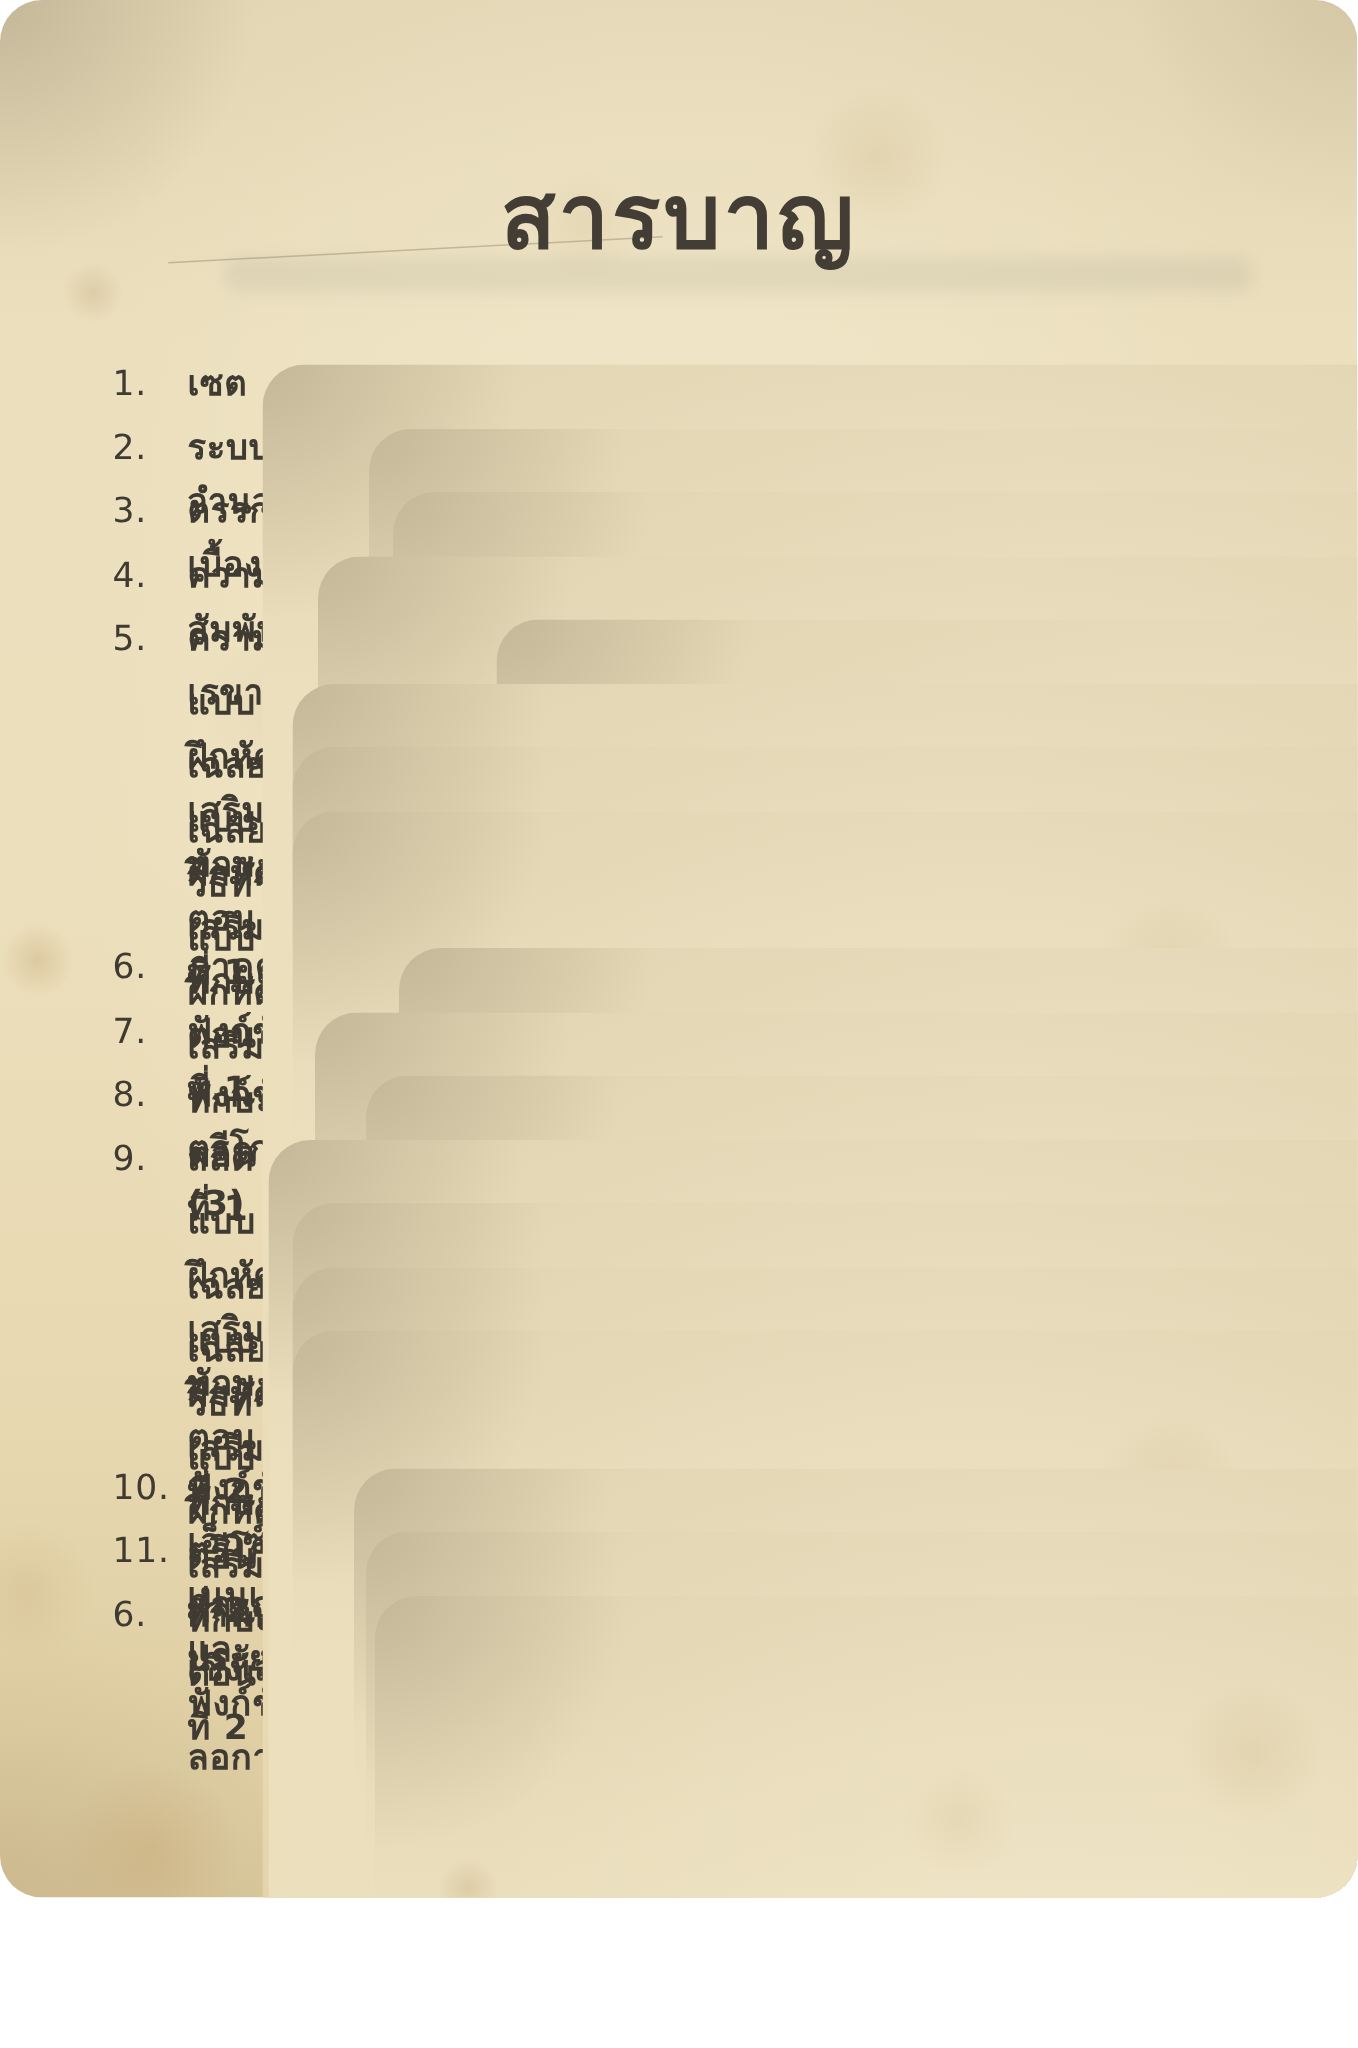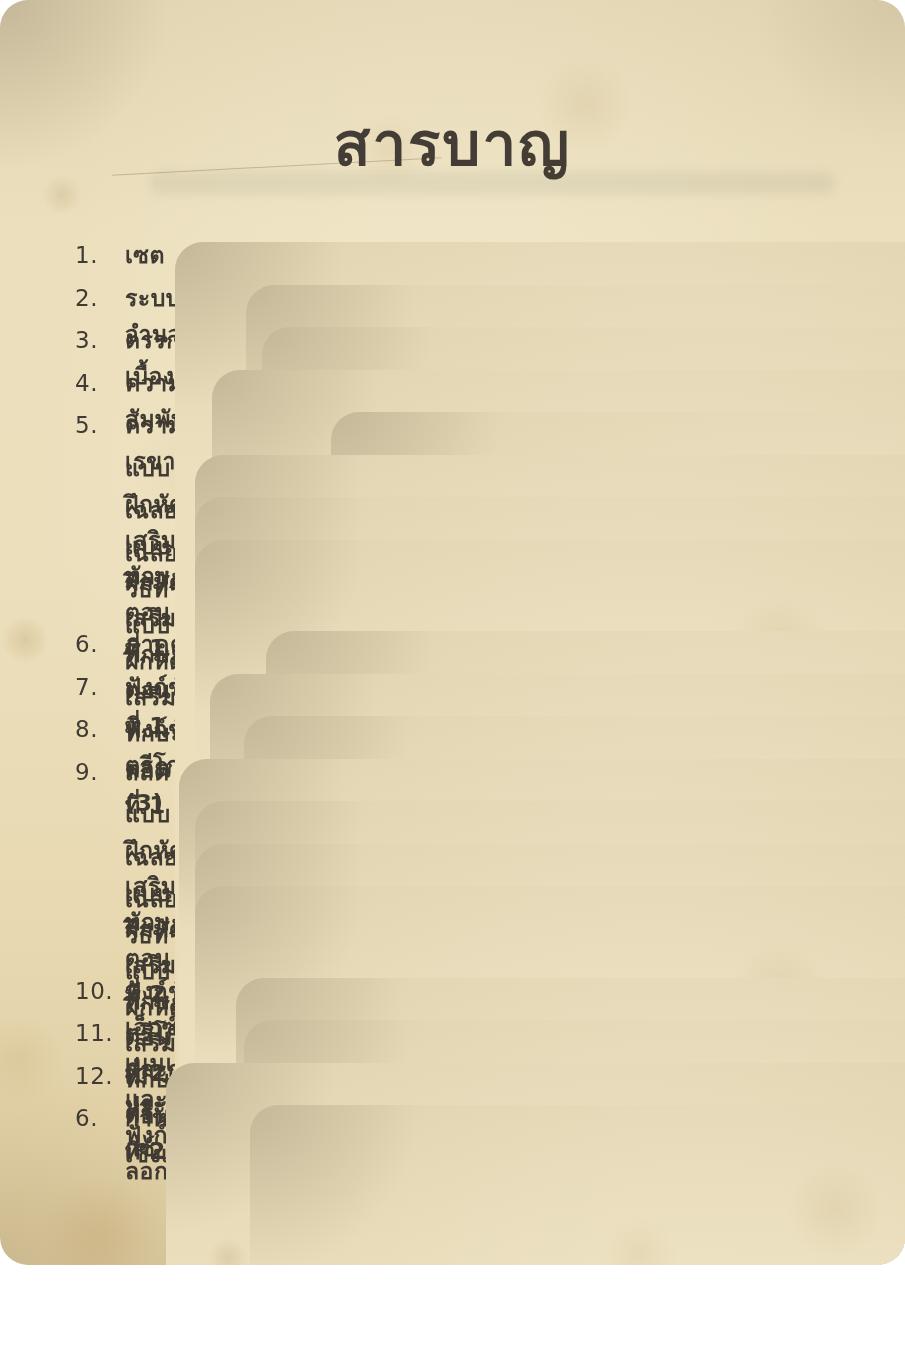--- a/index.html
+++ b/index.html
@@ -187,24 +187,19 @@
     <span class="num">10.</span>
     <span class="label">ฟังก์ชันเอ็กซ์โปเนนเชียลและฟังก์ชันลอการิทึม</span>
     <span class="page">162</span>
   </div>
         <div class="toc-row">
     <span class="num">11.</span>
     <span class="label">ตรีโกณมิติ และการประยุกต์</span>
     <span class="page">167</span>
   </div>
         <div class="toc-row">
-    <span class="num">12.</span>
-    <span class="label">เมตริกซ์</span>
-    <span class="page">175</span>
-  </div>
-        <div class="toc-row">
     <span class="num">6.</span>
     <span class="label">กำหนดการเชิงเส้น</span>
     <span class="page">185</span>
   </div>
       </div>
     </div>
 </div>
 
 </body></html>

